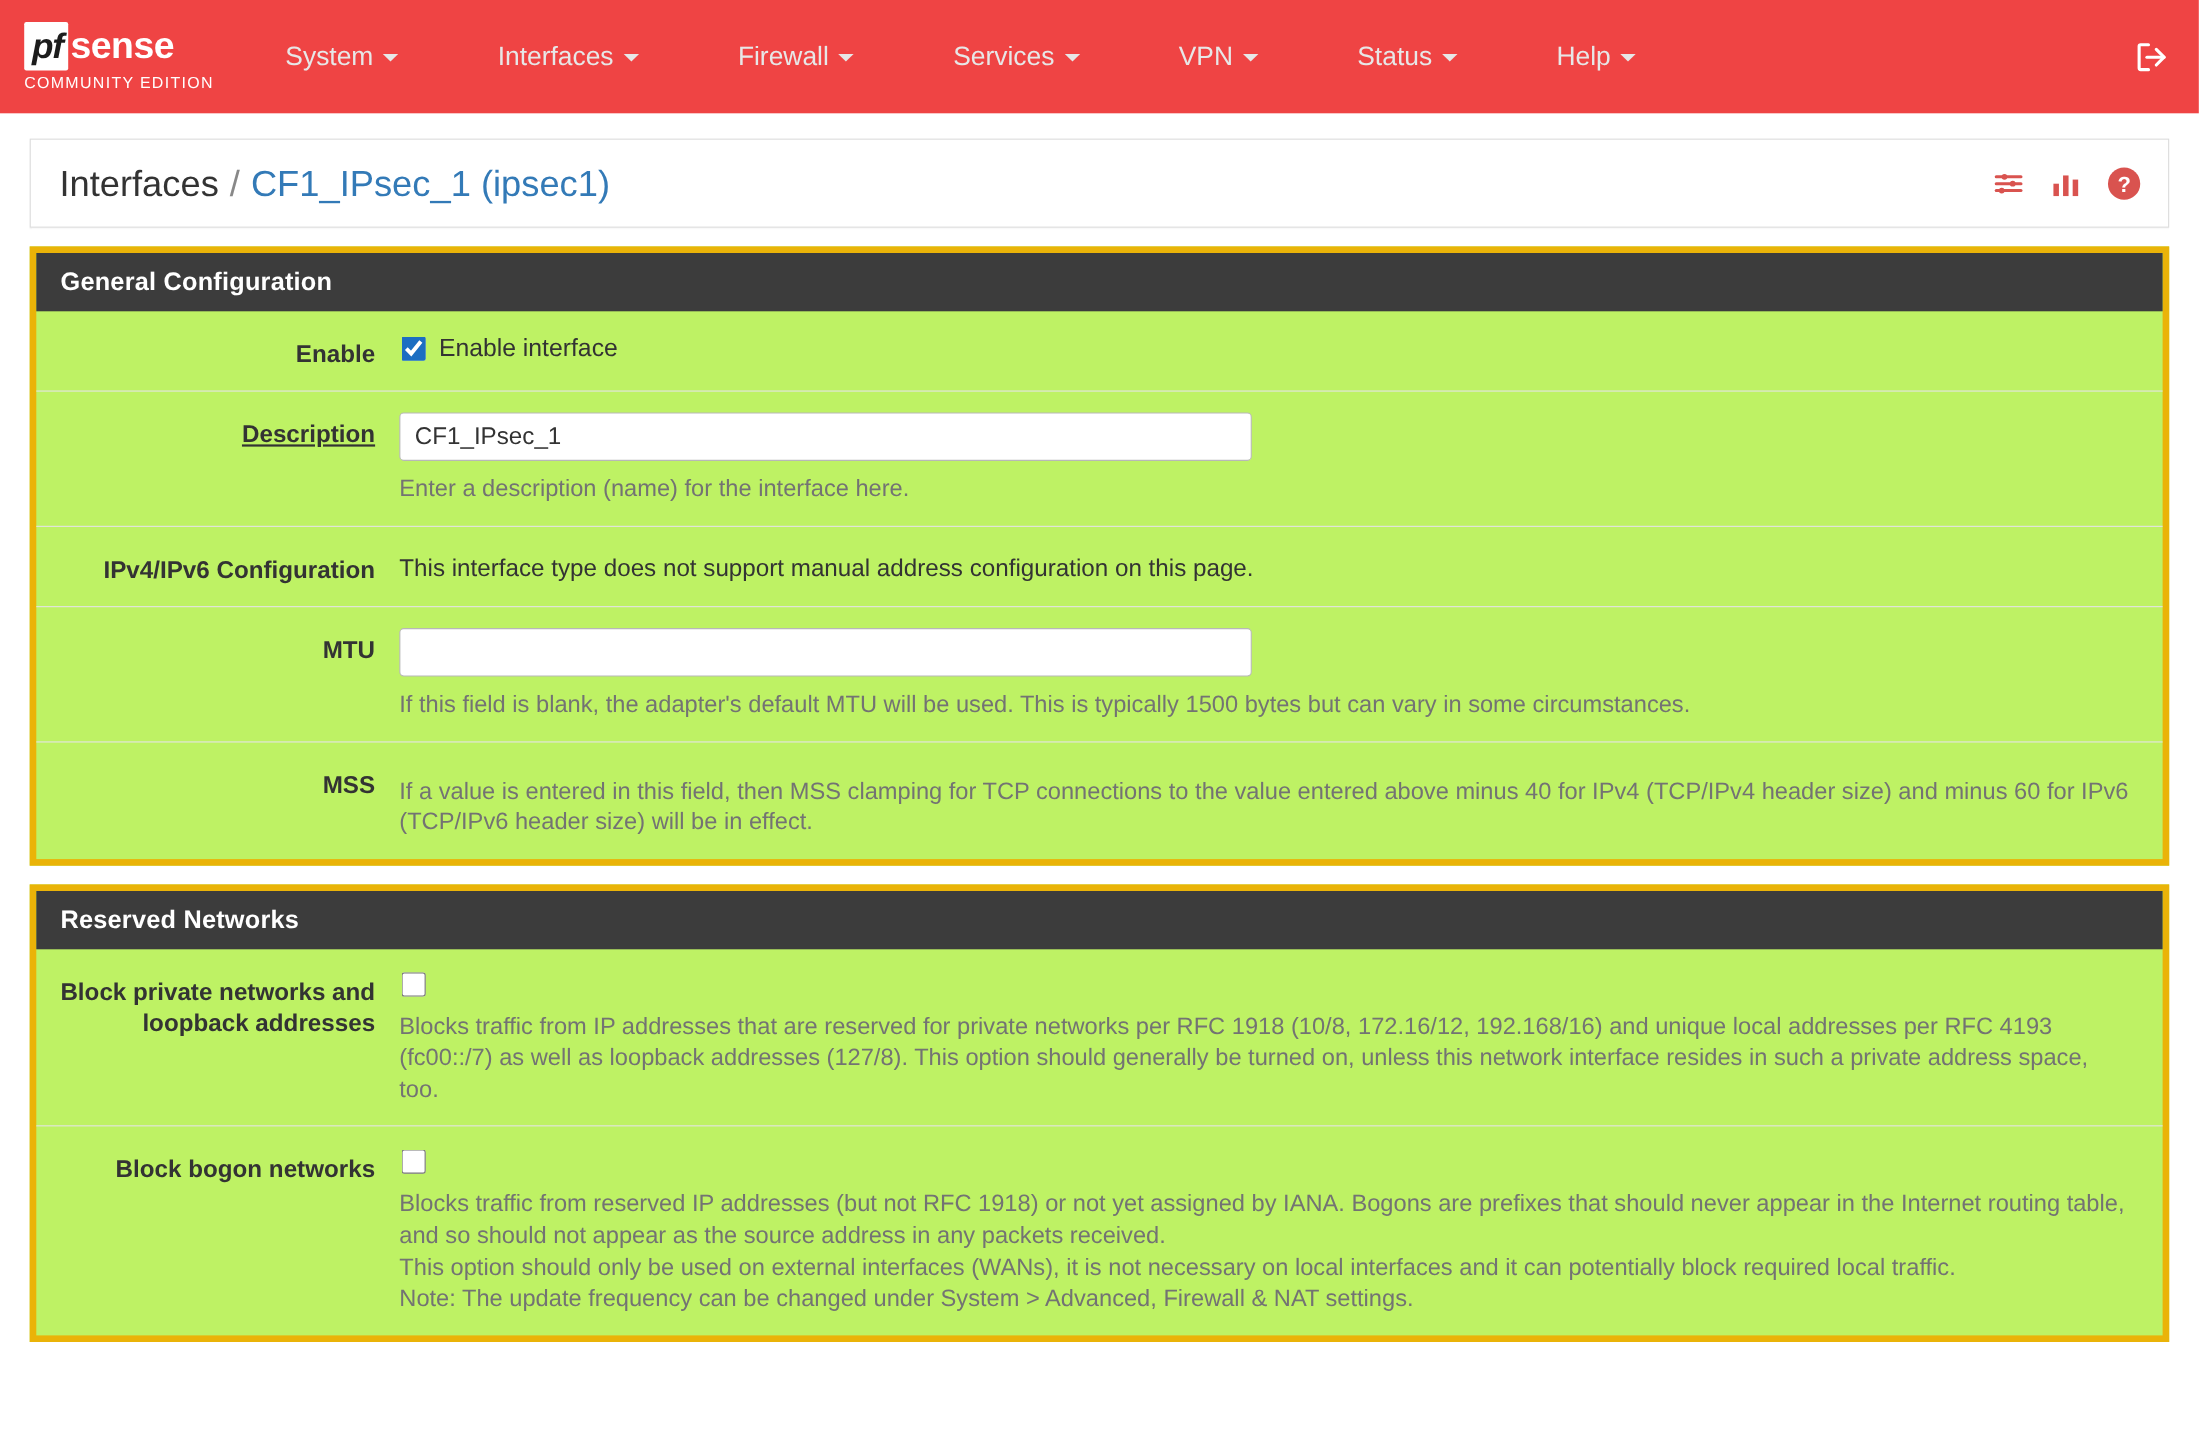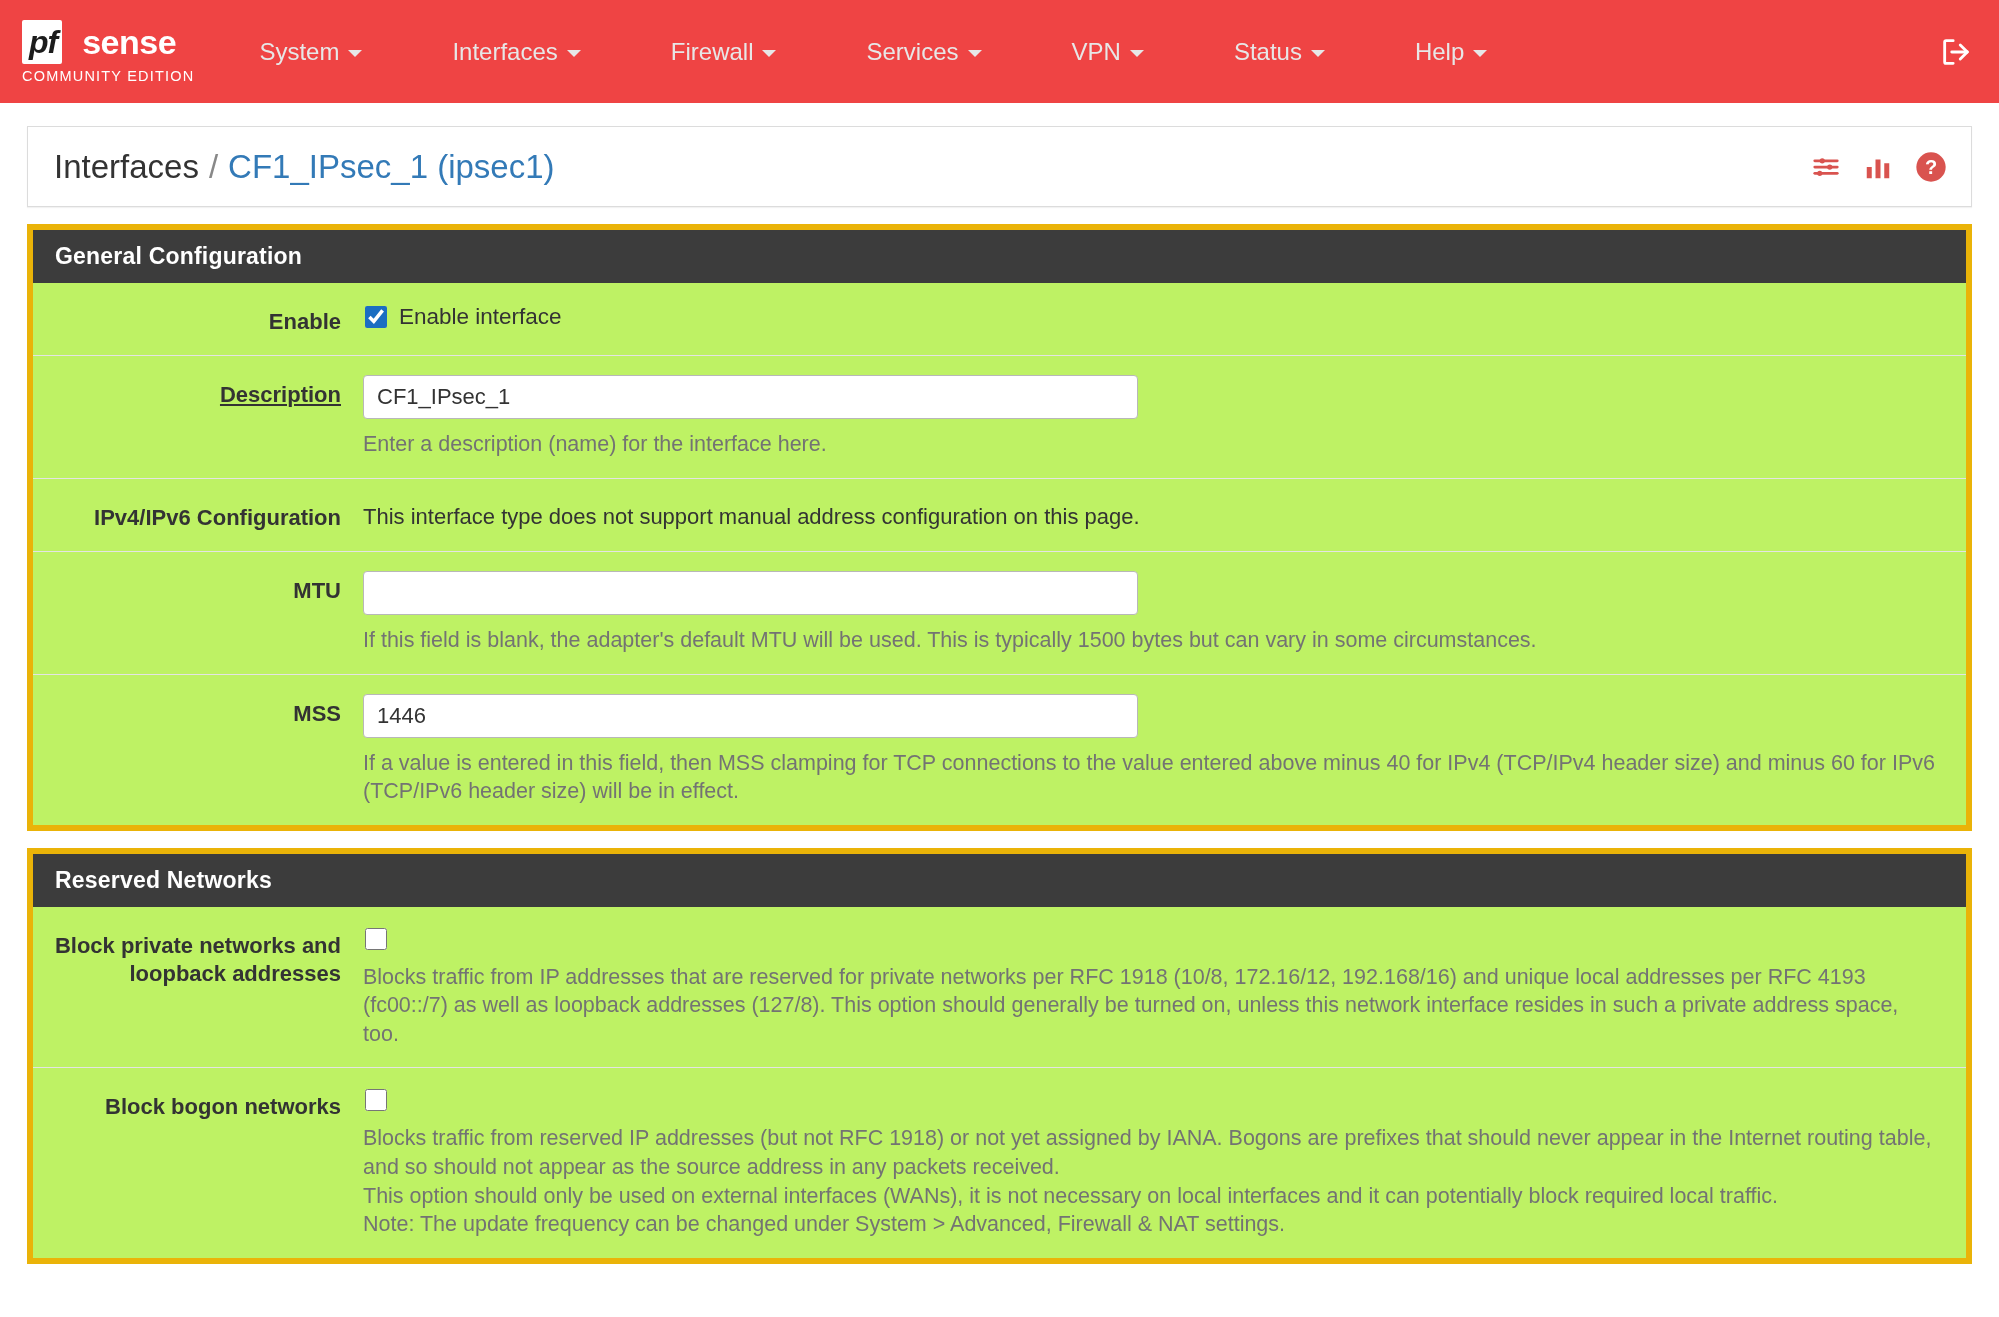--- a/index.html
+++ b/index.html
@@ -48,21 +48,21 @@
     letter-spacing: -1px;
     font-style: italic;
     border-radius: 2px;
   }
   .brand-sense {
     color: #ffffff;
     font-weight: bold;
     font-size: 34px;
     line-height: 44px;
     letter-spacing: -0.5px;
-    margin-left: 20px;
+    margin-left: 2px;
   }
   .brand-sub {
     color: #ffffff;
     font-size: 14.5px;
     letter-spacing: 1.2px;
     margin-top: 4px;
   }
   .nav-items {
     display: flex;
     align-items: center;
@@ -295,21 +295,20 @@
     <div class="row-label">MTU</div>
     <div class="row-body">
       <input type="text" value="" style="">
       <div class="help-block">If this field is blank, the adapter's default MTU will be used. This is typically 1500 bytes but can vary in some circumstances.</div>
     </div>
   </div>
 
   <div class="row">
     <div class="row-label">MSS</div>
     <div class="row-body">
-      <input type="text" value="1446" style="">
       <div class="help-block">If a value is entered in this field, then MSS clamping for TCP connections to the value entered above minus 40 for IPv4 (TCP/IPv4 header size) and minus 60 for IPv6 (TCP/IPv6 header size) will be in effect.</div>
     </div>
   </div>
 </div>
 
 <div class="panel">
   <div class="panel-head">Reserved Networks</div>
 
   <div class="row">
     <div class="row-label">Block private networks and loopback addresses</div>

